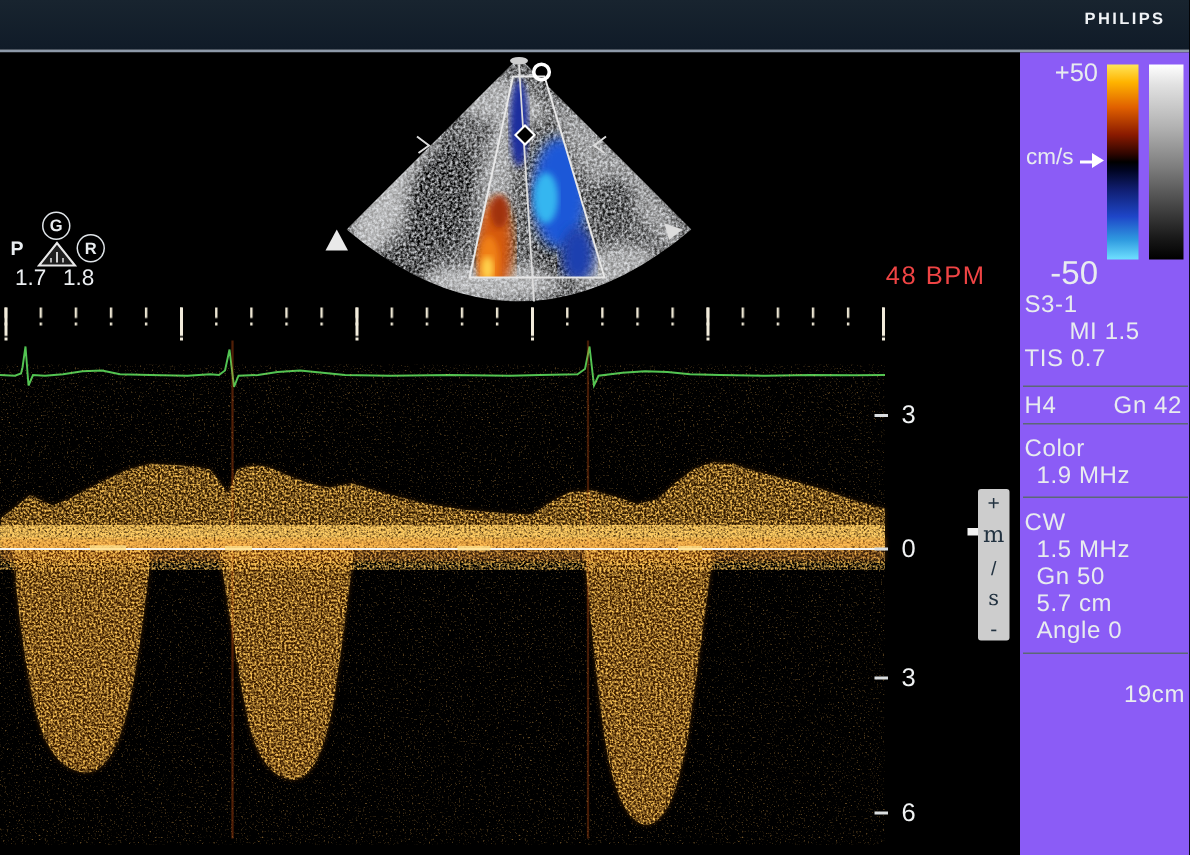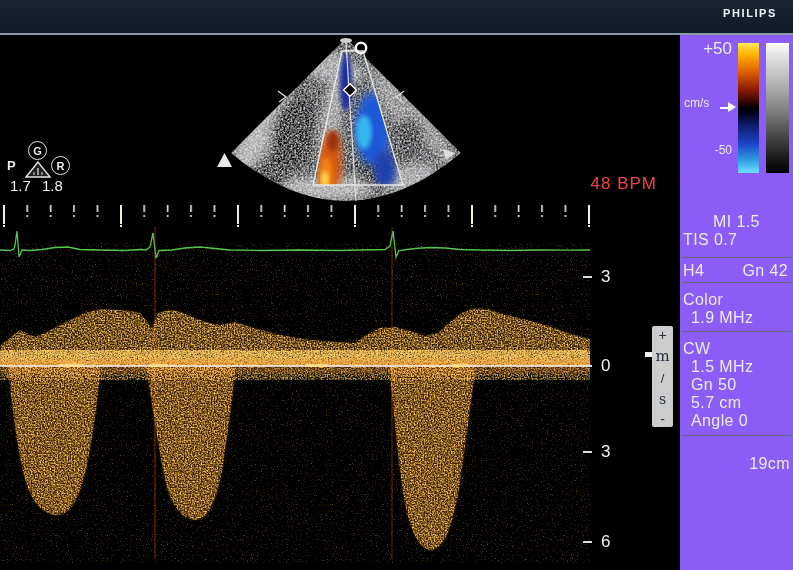--- a/index.html
+++ b/index.html
@@ -35,22 +35,22 @@
              padding:3px 0;box-sizing:border-box;color:#223240;cursor:pointer;}
   .scale-tab .t-plus{font-size:14px;line-height:12px;}
   .scale-tab .t-m{font-family:"DejaVu Serif",serif;font-size:15px;line-height:13px;}
   .scale-tab .t-slash{font-size:13px;line-height:11px;}
   .scale-tab .t-s{font-family:"DejaVu Serif",serif;font-size:14px;line-height:12px;}
   .scale-tab .t-minus{font-size:14px;line-height:10px;}
   .baseline-marker{position:absolute;left:645px;top:317px;width:8px;height:5px;background:#f2f2f2;}
   
   .sidebar{position:absolute;left:680px;top:35px;width:113px;height:535px;background:#8b5cf6;}
   .cb-max{position:absolute;left:8px;top:4px;width:44px;text-align:right;font-size:17px;}
-  .cb-unit{position:absolute;left:4px;top:61px;font-size:12px;}
-  .cb-min{position:absolute;left:8px;top:108px;width:44px;text-align:right;font-size:12px;}
+  .cb-unit{position:absolute;left:4px;top:61px;font-size:15px;}
+  .cb-min{position:absolute;left:8px;top:134px;width:44px;text-align:right;font-size:22px;}
   .cb-color{position:absolute;left:58px;top:8px;width:21px;height:130px;
     background:linear-gradient(to bottom,#ffe65a 0%,#ffb400 9%,#e06000 22%,#8a1a00 36%,#2d0500 46%,#000 50%,
                #000420 54%,#101e70 64%,#1e46c8 78%,#2f9be0 90%,#6fe0ff 100%);}
   .cb-gray{position:absolute;left:86px;top:8px;width:23px;height:130px;
     background:linear-gradient(to bottom,#ffffff 0%,#e2e2e2 10%,#b2b2b2 32%,#7f7f7f 52%,#474747 72%,#161616 90%,#000 100%);}
   .cb-pointer-line{position:absolute;left:40px;top:72px;width:9px;height:2px;background:#fff;}
   .cb-pointer-head{position:absolute;left:48px;top:67px;width:0;height:0;
     border-left:8px solid #fff;border-top:5px solid transparent;border-bottom:5px solid transparent;}
   .sb-row{position:absolute;left:3px;width:107px;height:18px;font-size:16px;line-height:18px;
           color:#e8ecef;letter-spacing:.4px;white-space:nowrap;}
@@ -252,20 +252,21 @@
 
   <div class="sidebar">
     <div class="cb-max">+50</div>
     <div class="cb-unit">cm/s</div>
     <div class="cb-min">-50</div>
     <div class="cb-color"></div>
     <div class="cb-gray"></div>
     <div class="cb-pointer-line"></div>
     <div class="cb-pointer-head"></div>
 
+    <div class="sb-row row-s31">S3-1</div>
     <div class="sb-row row-mi">MI 1.5</div>
     <div class="sb-row row-tis">TIS 0.7</div>
     <div class="divider div-1"></div>
     <div class="sb-row row-h4 sb-flex">
       <span>H4</span>
       <span>Gn 42</span>
     </div>
     <div class="divider div-2"></div>
     <div class="sb-row row-color">Color</div>
     <div class="sb-row row-colorfreq sb-indent">1.9 MHz</div>

